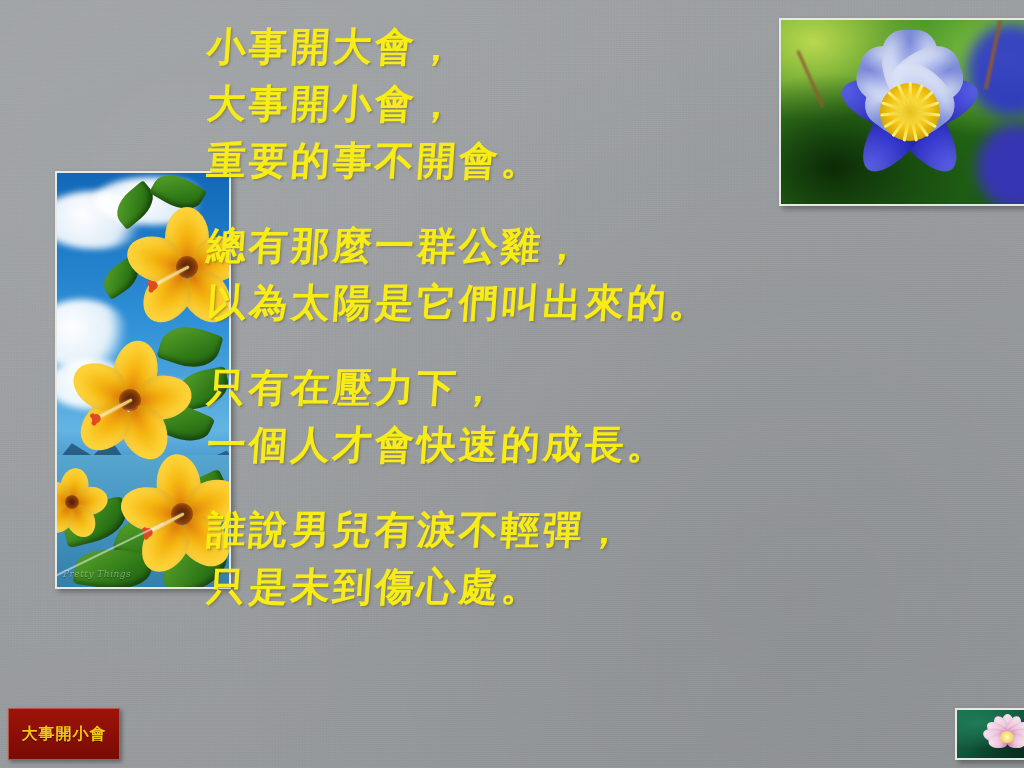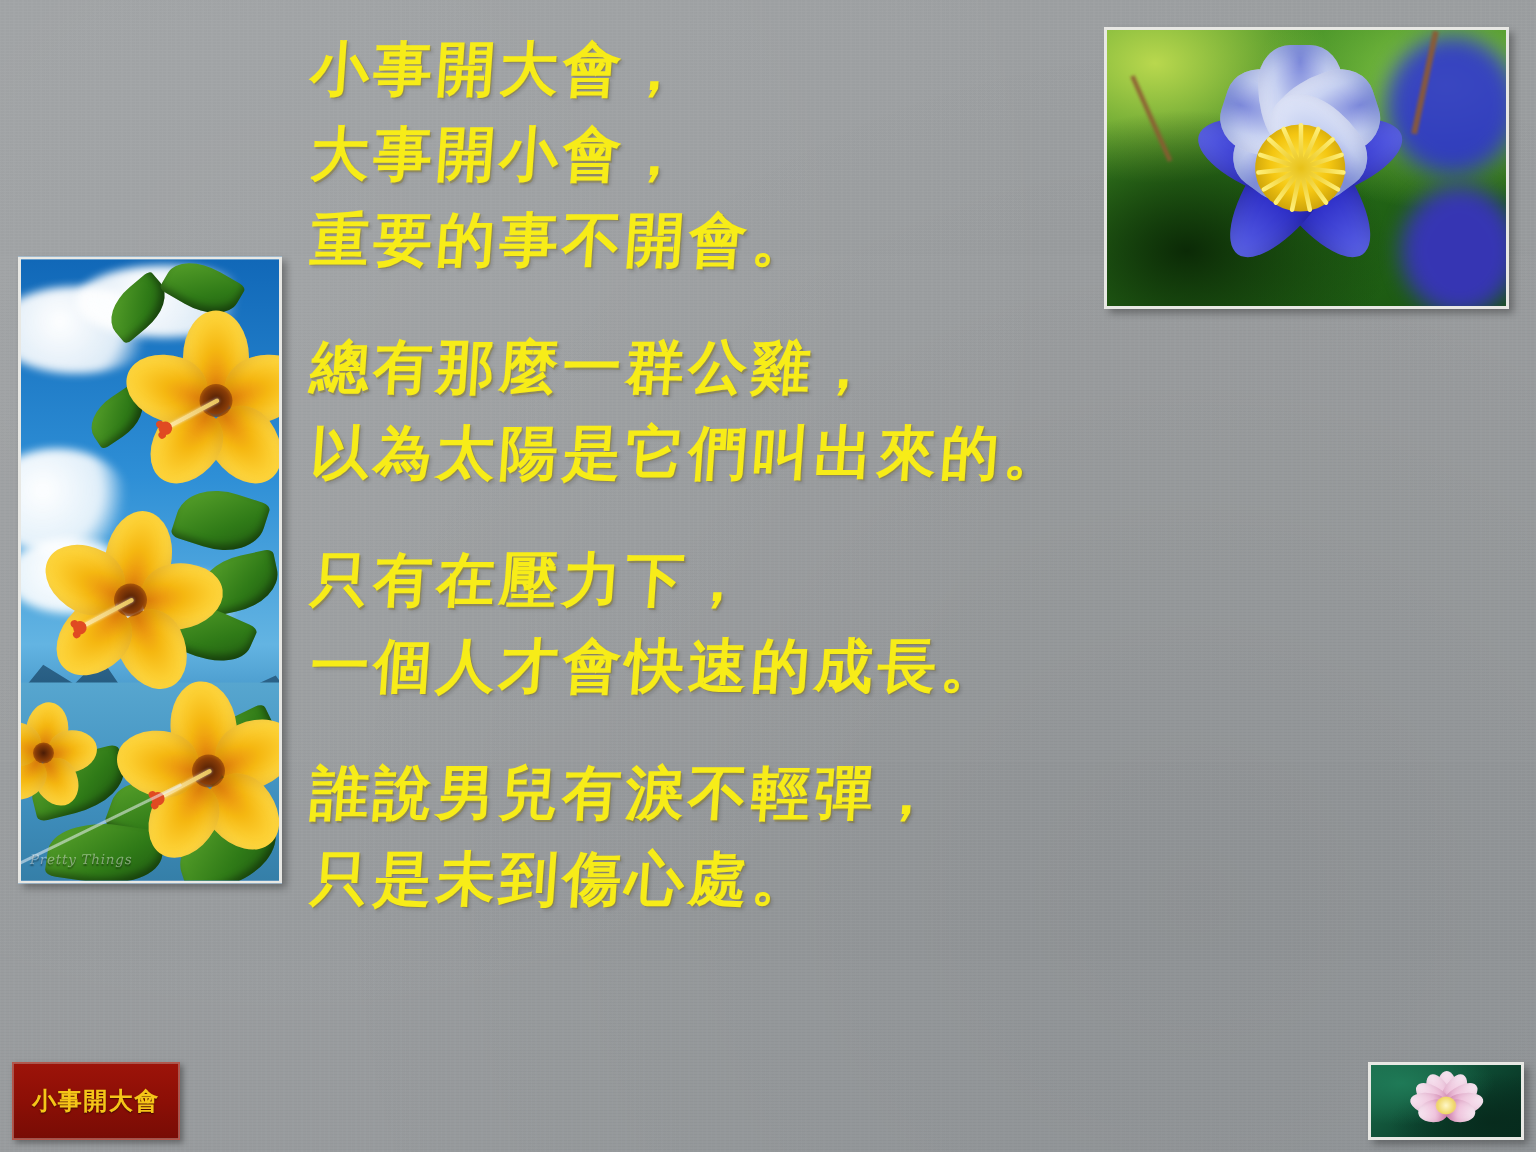--- a/index.html
+++ b/index.html
@@ -64,20 +64,21 @@
   }
 
   
   .photo {
     position: absolute;
     border: 2px solid #e8e8e4;
     box-sizing: border-box;
     box-shadow: 3px 3px 5px rgba(0,0,0,.32);
     overflow: hidden;
     z-index: 3;
+    margin-left: 43px;
   }
 
   
   #photo-columbine {
     left: 736px;
     top: 18px;
     width: 270px;
     height: 188px;
     background: #2e7a22;
   }
@@ -460,16 +461,16 @@
       <div class="lotus-petal" style="transform:rotate(52deg);"></div>
       <div class="lotus-petal" style="transform:rotate(-76deg);"></div>
       <div class="lotus-petal" style="transform:rotate(76deg);"></div>
       <div class="lotus-petal" style="height:20px;margin-top:-19px;transform:rotate(-100deg);"></div>
       <div class="lotus-petal" style="height:20px;margin-top:-19px;transform:rotate(100deg);"></div>
       <div class="lotus-core"></div>
     </div>
   </div>
 
   <div id="logo-banner">
-    <span id="logo-text">小事開大會</span>
+    <span id="logo-text">大事開小會</span>
   </div>
 
 </div>
 
 </body></html>

